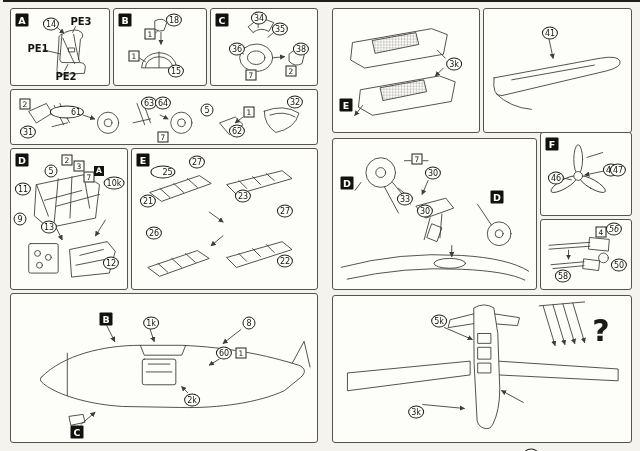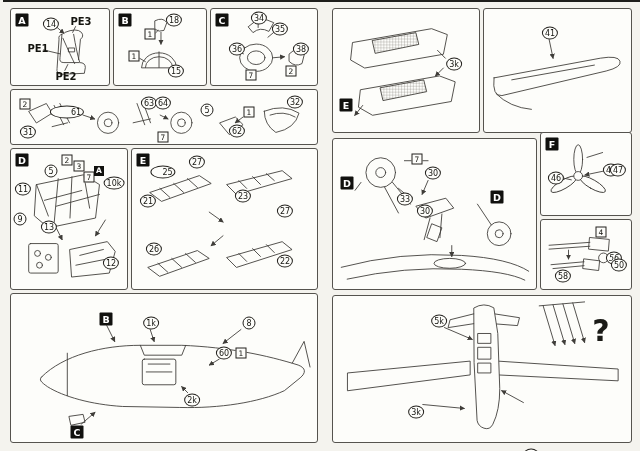--- a/index.html
+++ b/index.html
@@ -219,21 +219,21 @@
         <line x1="78" y1="64" x2="92" y2="74" marker-end="url(#mE)"></line>
         <line x1="92" y1="88" x2="80" y2="98" marker-end="url(#mE)"></line>
       </g>
     </svg>
   <span class="callout black" style="left: 11px; top: 11px;">E</span>
       <span class="callout circle" style="left: 31px; top: 23px; padding-left: 11px;">25</span>
       <span class="callout circle" style="left: 65px; top: 13px;">27</span>
       <span class="callout circle" style="left: 16px; top: 52px;">21</span>
       <span class="callout circle" style="left: 111px; top: 47px;">23</span>
       <span class="callout circle" style="left: 153px; top: 62px;">27</span>
-      <span class="callout circle" style="left: 22px; top: 100px; text-align: right;">26</span>
+      <span class="callout circle" style="left: 22px; top: 84px; text-align: right;">26</span>
       <span class="callout circle" style="left: 153px; top: 112px;">22</span>
     </div>
 
   <div class="panel" style="left:10px;top:293px;width:308px;height:150px">
     <svg viewBox="0 0 308 150">
       <defs>
           <marker id="mF" viewBox="0 0 6 6" markerWidth="6" markerHeight="6" refX="5" refY="3" orient="auto">
             <path d="M0 0L6 3L0 6z" fill="#3f3d39"></path>
           </marker>
         </defs>
@@ -376,21 +376,21 @@
         <line x1="8" y1="30" x2="50" y2="27"></line>
         <path d="M50 18 l20 2 -1 12 -20 -2 z"></path>
         <circle cx="64" cy="39" r="5"></circle>
         <line x1="10" y1="46" x2="44" y2="43"></line>
         <line x1="12" y1="50" x2="44" y2="47"></line>
         <path d="M44 40 l16 2 -1 10 -16 -2 z"></path>
         <line x1="28" y1="31" x2="28" y2="40" marker-end="url(#mK)"></line>
       </g>
     </svg>
   <span class="callout box" style="left: 60px; top: 12px;">4</span>
-      <span class="callout circle" style="left: 73px; top: 38px; font-style: italic;">56</span>
+      <span class="callout circle" style="left: 73px; top: 9px; font-style: italic;">56</span>
       <span class="callout circle" style="left: 78px; top: 45px;">50</span>
       <span class="callout circle" style="left: 22px; top: 56px;">58</span>
     </div>
 
   <div class="panel" style="left:332px;top:295px;width:300px;height:148px">
     <svg viewBox="0 0 300 148">
       <defs>
           <marker id="mL" viewBox="0 0 6 6" markerWidth="6" markerHeight="6" refX="5" refY="3" orient="auto">
             <path d="M0 0L6 3L0 6z" fill="#3f3d39"></path>
           </marker>

